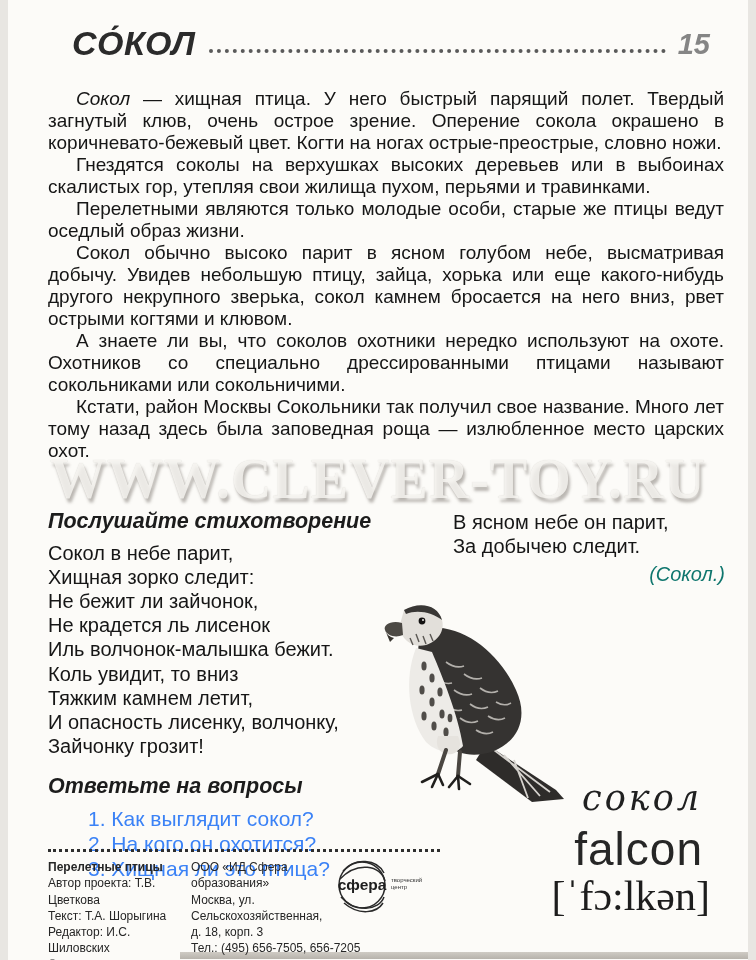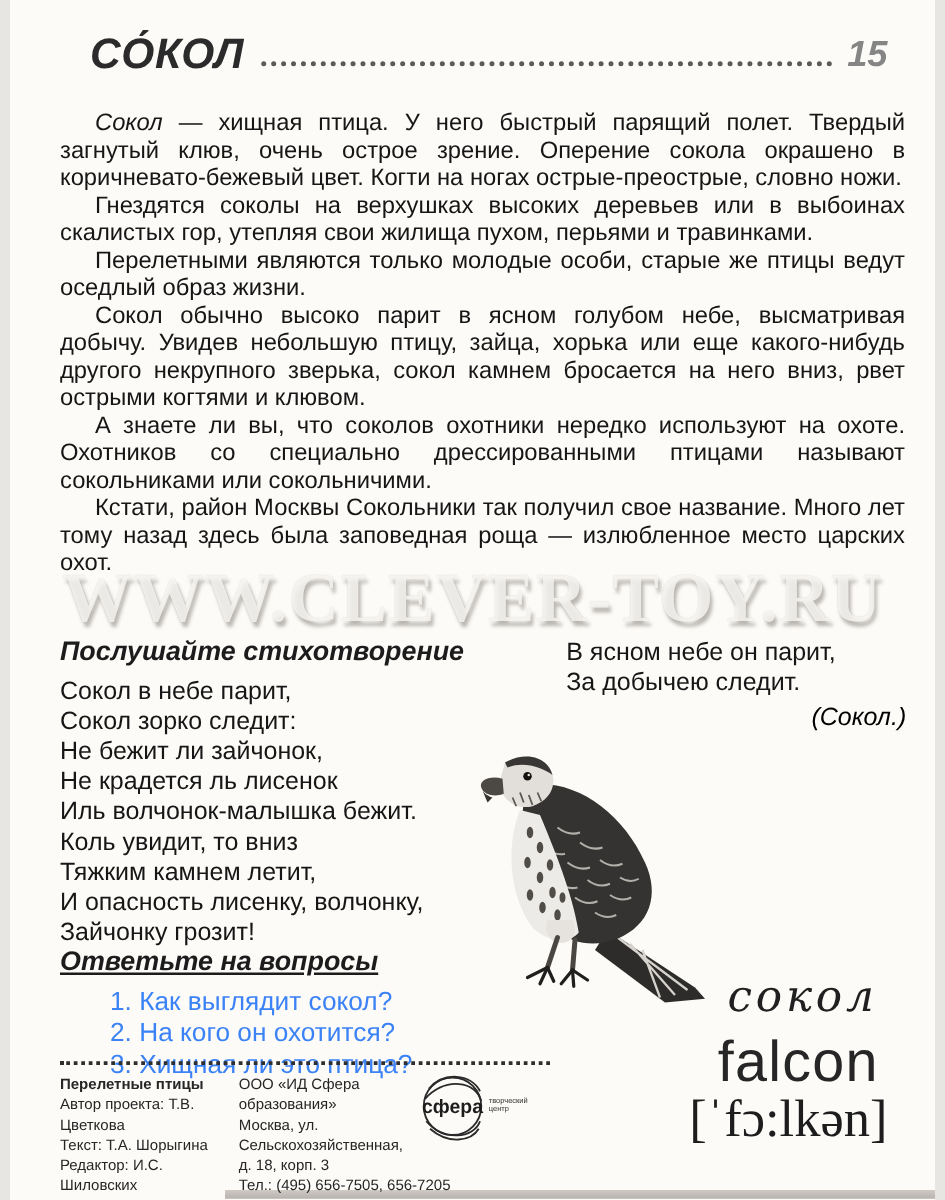--- a/index.html
+++ b/index.html
@@ -22,22 +22,22 @@
     position:absolute;left:0;right:0;top:447px;text-align:center;z-index:6;pointer-events:none;
     font-family:Liberation Serif, serif;font-weight:bold;font-size:56px;letter-spacing:1px;
     color:rgba(252,251,248,0.80);
     text-shadow:2px 4px 3px rgba(108,103,96,0.45), 0 0 1px rgba(140,135,128,0.35);
   }
   
   .col-left{position:absolute;left:40px;top:510px;width:372px;}
   .col-right{position:absolute;left:445px;top:510px;width:272px;}
   .sec-heading{font-weight:bold;font-style:italic;font-size:21.5px;color:#1c1c1c;margin:0 0 7px 0;line-height:1.1;}
   .poem-line,.riddle-line{font-size:20px;line-height:24.2px;color:#161616;}
-  .riddle-answer{font-size:20px;line-height:24px;font-style:italic;text-align:right;margin-top:4px;color:#000000;}
-  .questions-heading{text-decoration:underline;}
+  .riddle-answer{font-size:20px;line-height:24px;font-style:italic;text-align:right;margin-top:4px;color:#0f766e;}
+  .questions-heading{margin-top:17px;}
   .question-line{font-size:21px;line-height:25px;color:#3b82f6;margin-left:40px;}
   
   .bird{position:absolute;left:368px;top:598px;width:212px;height:212px;z-index:3;}
   
   .vocab-ru{position:absolute;right:46px;top:778px;font-family:"DejaVu Serif",serif;font-style:italic;font-size:35px;letter-spacing:3px;color:#202020;}
   .vocab-en{position:absolute;right:45px;top:822px;font-size:46px;letter-spacing:1px;color:#262626;font-family:"Liberation Sans",sans-serif;}
   .vocab-tr{position:absolute;right:38px;top:872px;font-family:"Liberation Serif",serif;font-size:42px;color:#1d1d1d;}
   
   .footer-rule{position:absolute;left:40px;top:849px;width:392px;border-top:3px dotted #2e2e2e;}
   .footer{position:absolute;left:40px;top:859px;width:400px;display:flex;z-index:2;}
@@ -68,21 +68,21 @@
     <p>Сокол обычно высоко парит в ясном голубом небе, высматривая добычу. Увидев небольшую птицу, зайца, хорька или еще какого-нибудь другого некрупного зверька, сокол камнем бросается на него вниз, рвет острыми когтями и клювом.</p>
     <p>А знаете ли вы, что соколов охотники нередко используют на охоте. Охотников со специально дрессированными птицами называют сокольниками или сокольничими.</p>
     <p>Кстати, район Москвы Сокольники так получил свое название. Много лет тому назад здесь была заповедная роща — излюбленное место царских охот.</p>
   </div>
 
   <div class="watermark">WWW.CLEVER-TOY.RU</div>
 
   <div class="col-left">
     <div class="sec-heading">Послушайте стихотворение</div>
     <div class="poem-line">Сокол в небе парит,</div>
-    <div class="poem-line">Сокол зорко следит:</div>
+    <div class="poem-line">Хищная зорко следит:</div>
     <div class="poem-line">Не бежит ли зайчонок,</div>
     <div class="poem-line">Не крадется ль лисенок</div>
     <div class="poem-line">Иль волчонок-малышка бежит.</div>
     <div class="poem-line">Коль увидит, то вниз</div>
     <div class="poem-line">Тяжким камнем летит,</div>
     <div class="poem-line">И опасность лисенку, волчонку,</div>
     <div class="poem-line">Зайчонку грозит!</div>
 
     <div class="sec-heading questions-heading">Ответьте на вопросы</div>
     <div class="question-line">1. Как выглядит сокол?</div>

